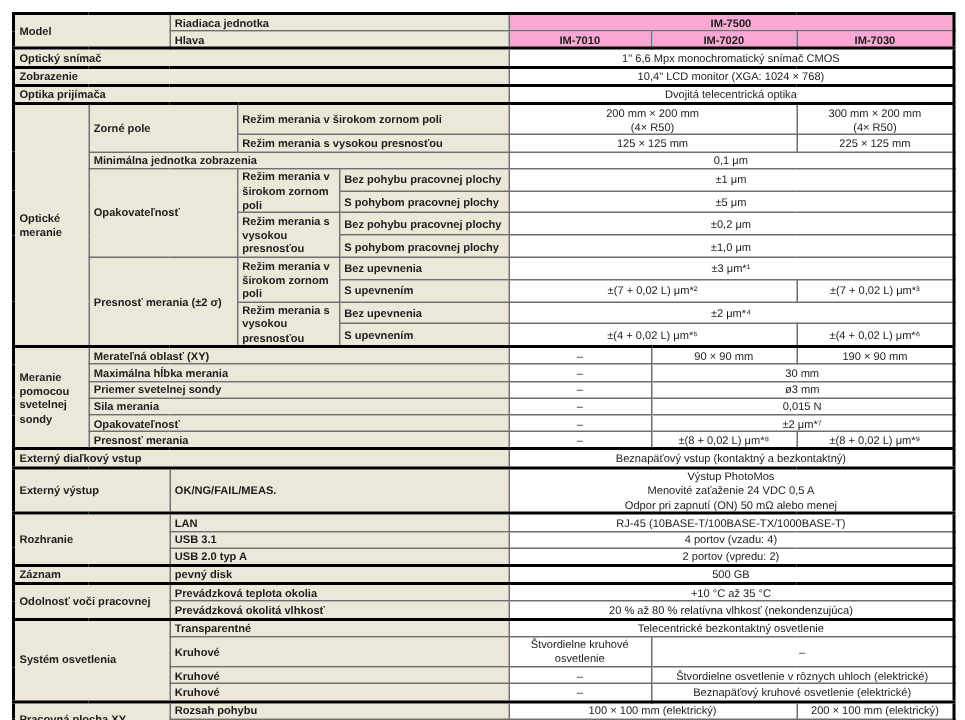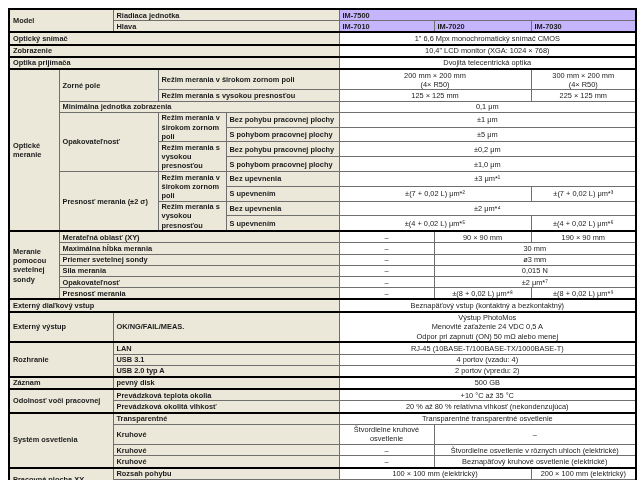--- a/index.html
+++ b/index.html
@@ -33,23 +33,23 @@
     color: #1b1b1b;
     white-space: pre-line;
     overflow: hidden;
   }
   table.spec td.lbl {
     background: #ebe8da;
     font-weight: bold;
     text-align: left;
   }
   table.spec td.hdr {
-    background: #c4b5fd;
+    background: #f9a8d4;
     font-weight: bold;
-    text-align: left;
+    text-align: center;
   }
   table.spec td.val {
     background: #ffffff;
     text-align: center;
   }
   table.spec tr.sec td {
     border-top: 2px solid #000000;
   }
   table.spec {
     border: 2px solid #000000;
@@ -229,21 +229,21 @@
           <td colspan="3" class="lbl">Prevádzková teplota okolia</td>
           <td colspan="3" class="val">+10 °C až 35 °C</td>
         </tr>
         <tr>
           <td colspan="3" class="lbl">Prevádzková okolitá vlhkosť</td>
           <td colspan="3" class="val">20 % až 80 % relatívna vlhkosť (nekondenzujúca)</td>
         </tr>
         <tr class="sec">
           <td colspan="2" rowspan="4" class="lbl">Systém osvetlenia</td>
           <td colspan="3" class="lbl">Transparentné</td>
-          <td colspan="3" class="val">Transparentné transparentné osvetlenie</td>
+          <td colspan="3" class="val">Telecentrické bezkontaktný osvetlenie</td>
         </tr>
         <tr>
           <td colspan="3" class="lbl">Kruhové</td>
           <td class="val">Štvordielne kruhové
 osvetlenie</td>
           <td colspan="2" class="val">–</td>
         </tr>
         <tr>
           <td colspan="3" class="lbl">Kruhové</td>
           <td class="val">–</td>

